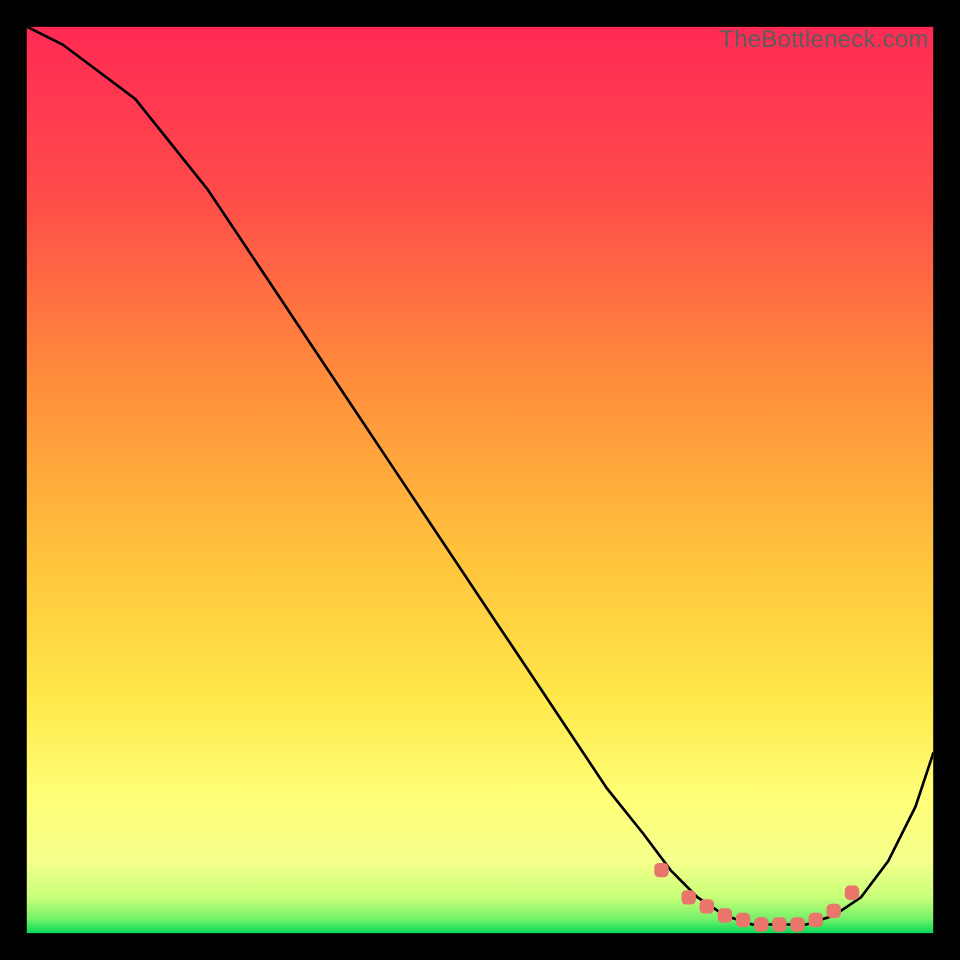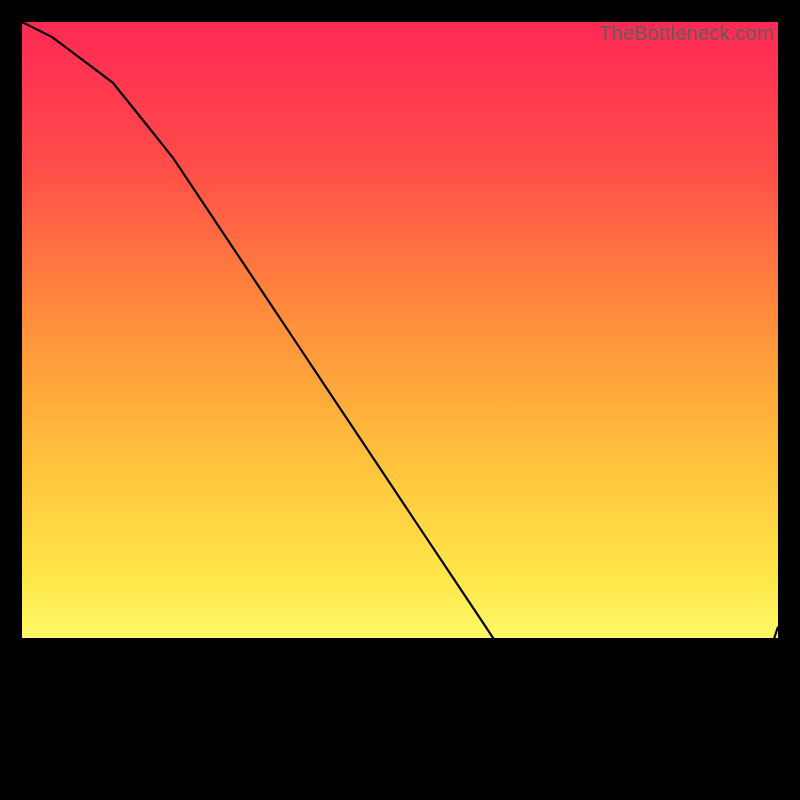--- a/index.html
+++ b/index.html
@@ -17,21 +17,21 @@
     top: 0;
     width: 800px;
     height: 800px;
     background: #000;
   }
   .plot {
     position: absolute;
     left: 22px;
     top: 22px;
     width: 756px;
-    height: 616px;
+    height: 756px;
     overflow: hidden;
   }
   .watermark {
     position: absolute;
     top: 0px;
     right: 4px;
     color: #5d5d5d;
     font-size: 20px;
     font-weight: 500;
     letter-spacing: 0.2px;

